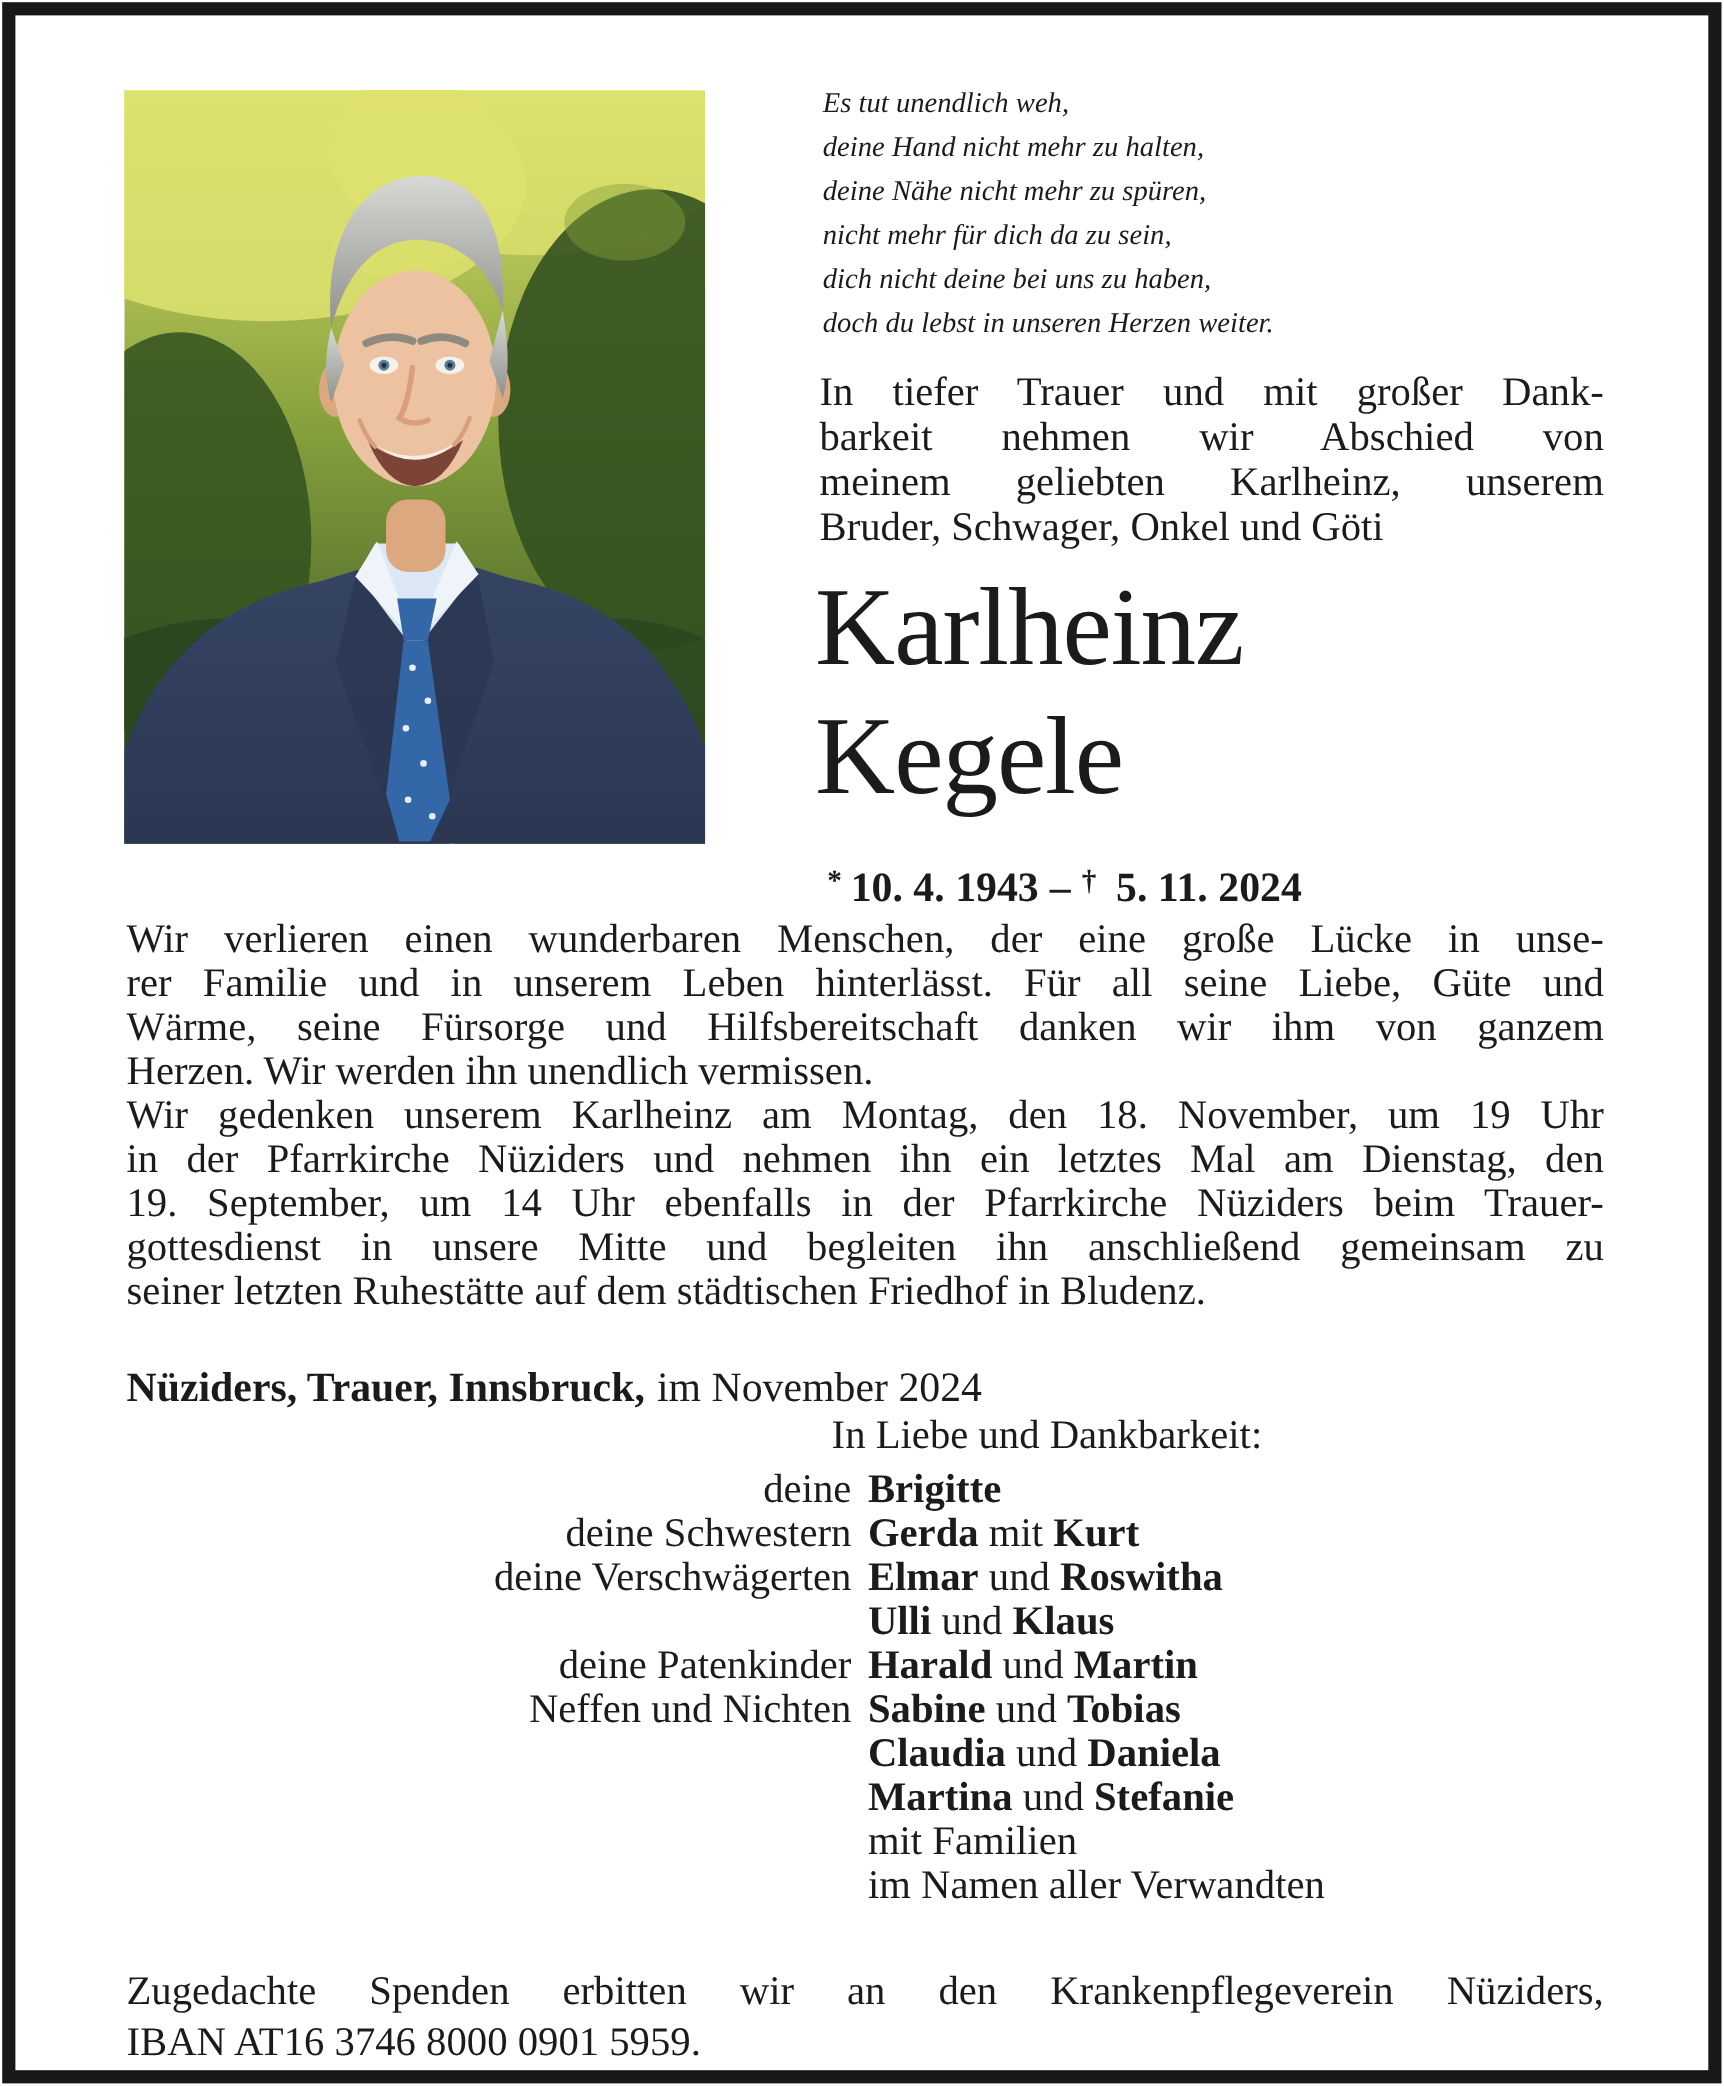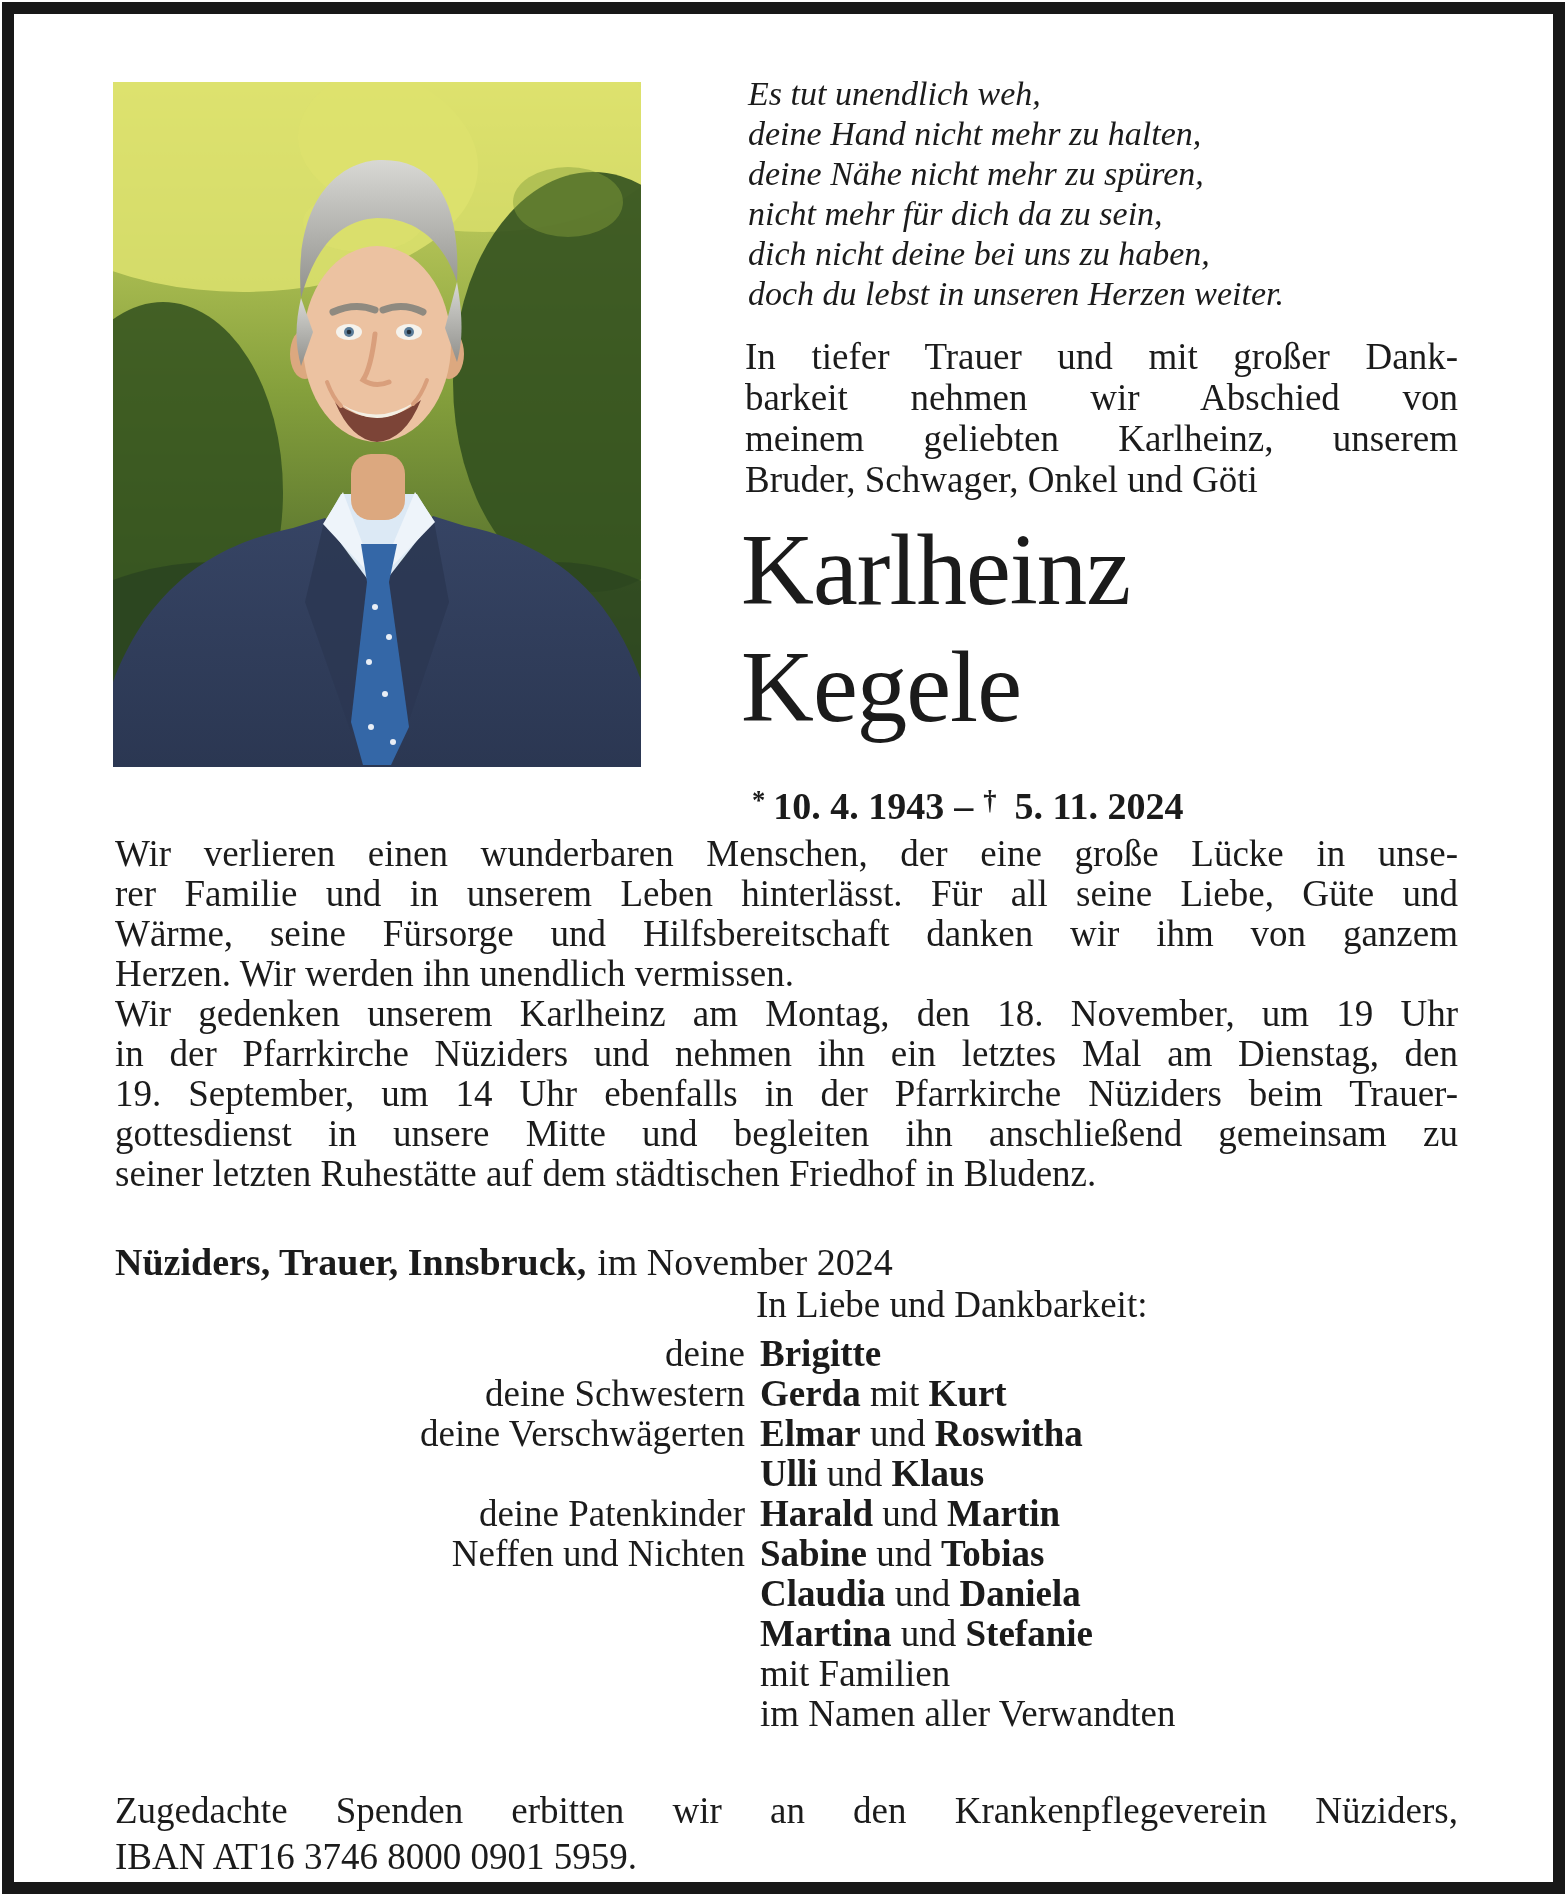--- a/index.html
+++ b/index.html
@@ -17,21 +17,21 @@
     pointer-events:none;
   }
   
   .photo{
     position:absolute;left:113px;top:82px;width:528px;height:685px;
   }
   .photo svg{display:block;width:100%;height:100%;}
   
   .poem{
     position:absolute;left:748px;top:74px;width:690px;
-    font-style:italic;font-size:34px;line-height:40px;
+    font-style:italic;font-size:26px;line-height:40px;
   }
   
   .intro{
     position:absolute;left:745px;top:336px;width:713px;
     font-size:37px;line-height:41px;
   }
   .intro .jline{text-align:justify;text-align-last:justify;}
   .intro .jline.end{text-align-last:left;}
   
   .name{
@@ -64,21 +64,21 @@
   
   .closing{
     position:absolute;left:756px;top:1284px;
     font-size:37px;line-height:42px;
   }
   
   .family{
     position:absolute;left:0;top:1334px;width:1458px;
     font-size:37px;line-height:40px;
   }
-  .fam-row{display:flex;}
+  .fam-row{display:flex;padding-left:29px;}
   .fam-role{flex:0 0 745px;text-align:right;white-space:nowrap;}
   .fam-names{margin-left:15px;white-space:nowrap;}
   .fam-names b{font-weight:bold;margin-top:20px;}
   
   .donation{
     position:absolute;left:115px;top:1788px;width:1343px;
     font-size:37px;line-height:46px;
   }
   .donation .jline{text-align:justify;text-align-last:justify;}
   .donation .jline.end{text-align-last:left;}

